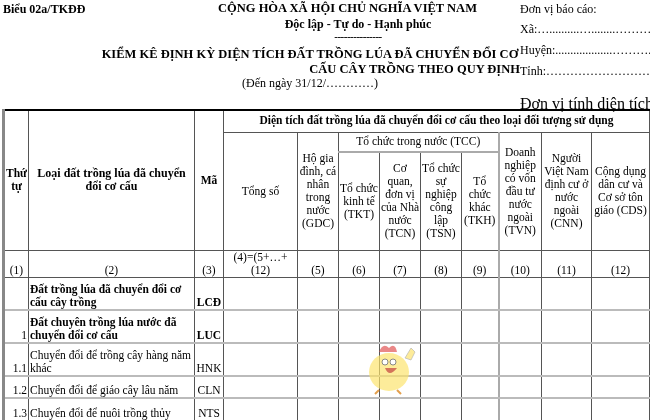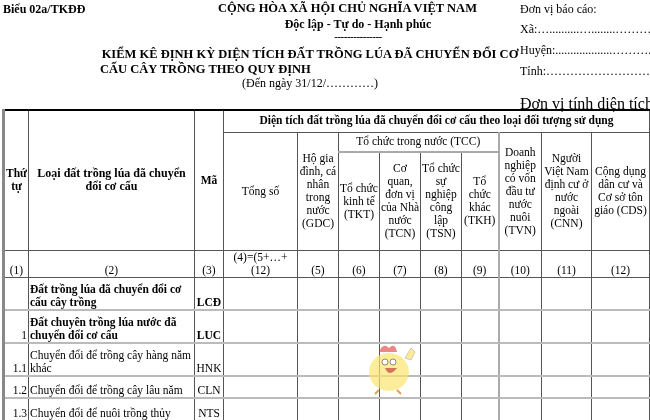--- a/index.html
+++ b/index.html
@@ -5,21 +5,21 @@
   html, body { margin:0; padding:0; background:#fff; }
   body { width:650px; height:420px; overflow:hidden; position:relative;
          font-family:"Liberation Serif", "DejaVu Serif", serif; color:#000; }
   .abs { position:absolute; white-space:nowrap; }
   .b { font-weight:bold; }
   .form-code { left:3px; top:2px; font-size:12px; font-weight:bold; }
   .nation { left:218px; top:1px; width:280px; font-size:12.5px; font-weight:bold; }
   .motto { left:218px; top:17px; width:280px; text-align:center; font-size:12px; font-weight:bold; }
   .dashes { left:218px; top:30px; width:280px; text-align:center; font-size:11px; font-weight:bold; letter-spacing:-0.5px;}
   .title1 { left:100px; top:47px; width:420px; text-align:center; font-size:12.5px; font-weight:bold; }
-  .title2 { left:100px; top:62px; width:420px; text-align:left; font-size:12.5px; font-weight:bold; }
+  .title2 { left:100px; top:62px; width:420px; text-align:right; font-size:12.5px; font-weight:bold; }
   .title3 { left:100px; top:76px; width:420px; text-align:center; font-size:12px; }
   .unit-line { left:520px; font-size:12px; }
   .area-unit { left:520px; top:95px; width:130px; text-align:right; font-size:16px; }
 
   table.grid { position:absolute; left:2px; top:109px; border-collapse:collapse; table-layout:fixed; }
   table.grid td { border:1px solid #555; padding:0 1px; font-size:11.5px; line-height:13px; text-align:center; vertical-align:middle; overflow:hidden; }
   table.grid tr.top td { border-top:2px solid #000; }
   table.grid td.left-edge { border-left:3px solid #888; }
   table.grid td.gray-left { border-left:2px solid #aaa; }
   .hdr-main { font-weight:bold; font-size:12px; vertical-align:top !important; padding-top:3px !important; border-bottom:1px solid #555; }
@@ -70,21 +70,21 @@
       <tr class="top" style="height:22px;">
     <td rowspan="3" class="left-edge b">Thứ tự</td>
     <td rowspan="3" class="b" style="font-size:12px;">Loại đất trồng lúa đã chuyển đổi cơ cấu</td>
     <td rowspan="3" class="b">Mã</td>
     <td colspan="9" class="hdr-main">Diện tích đất trồng lúa đã chuyển đổi cơ cấu theo loại đối tượng sử dụng</td>
   </tr>
   <tr style="height:20px;">
     <td rowspan="2">Tổng số</td>
     <td rowspan="2">Hộ gia đình, cá nhân trong nước (GDC)</td>
     <td colspan="4" class="tcc-head">Tổ chức trong nước (TCC)</td>
-    <td rowspan="2" class="gray-left">Doanh nghiệp có vốn đầu tư nước nuôi (TVN)</td>
+    <td rowspan="2" class="gray-left">Doanh nghiệp có vốn đầu tư nước ngoài (TVN)</td>
     <td rowspan="2">Người Việt Nam định cư ở nước ngoài (CNN)</td>
     <td rowspan="2">Cộng dụng dân cư và Cơ sở tôn giáo (CDS)</td>
   </tr>
   <tr style="height:98px;">
     <td>Tổ chức kinh tế (TKT)</td>
     <td>Cơ quan, đơn vị của Nhà nước (TCN)</td>
     <td>Tổ chức sự nghiệp công lập (TSN)</td>
     <td>Tổ chức khác (TKH)</td>
   </tr>
   <tr class="colnum" style="height:23px;">
@@ -139,21 +139,21 @@
     <td></td>
         <td></td>
     <td></td>
         <td></td>
     <td class="gray-left"></td>
         <td></td>
     <td></td>
   </tr>
   <tr class="data" style="height:22px;">
     <td class="left-edge row-idx">1.2</td>
-    <td class="row-label">Chuyển đổi để trồng cây lâu năm</td>
+    <td class="row-label">Chuyển đổi để giáo cây lâu năm</td>
     <td class="row-code">CLN</td>
     <td></td>
         <td></td>
     <td></td>
         <td></td>
     <td></td>
         <td></td>
     <td class="gray-left"></td>
         <td></td>
     <td></td>

